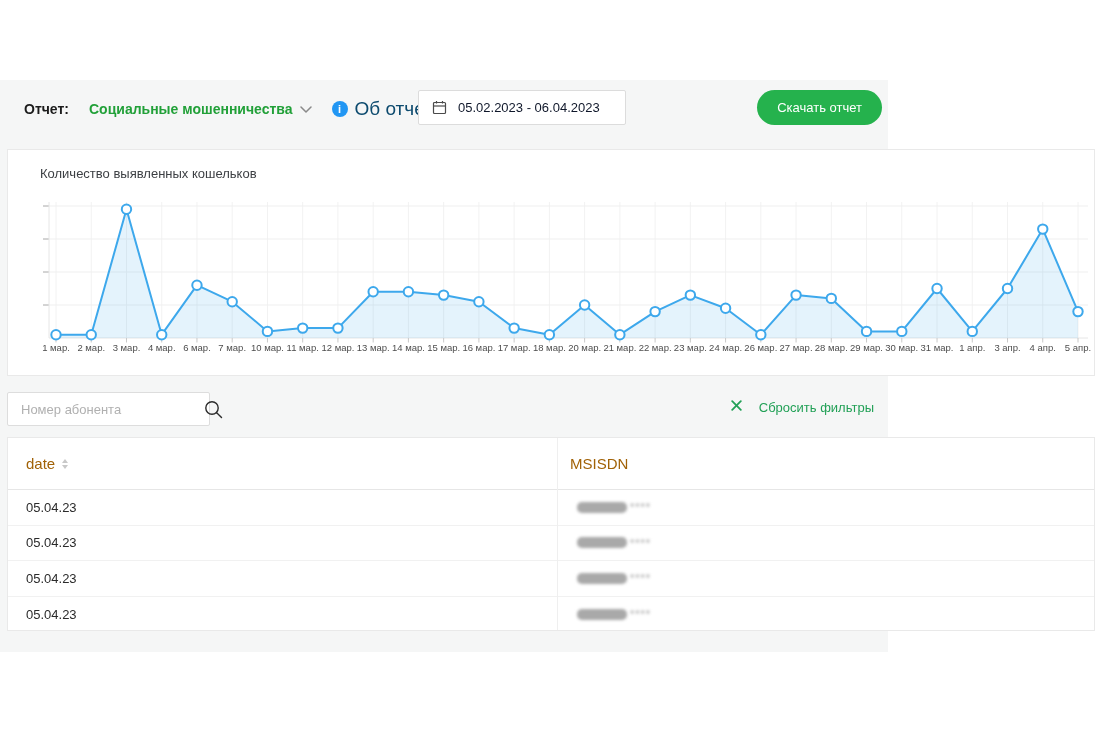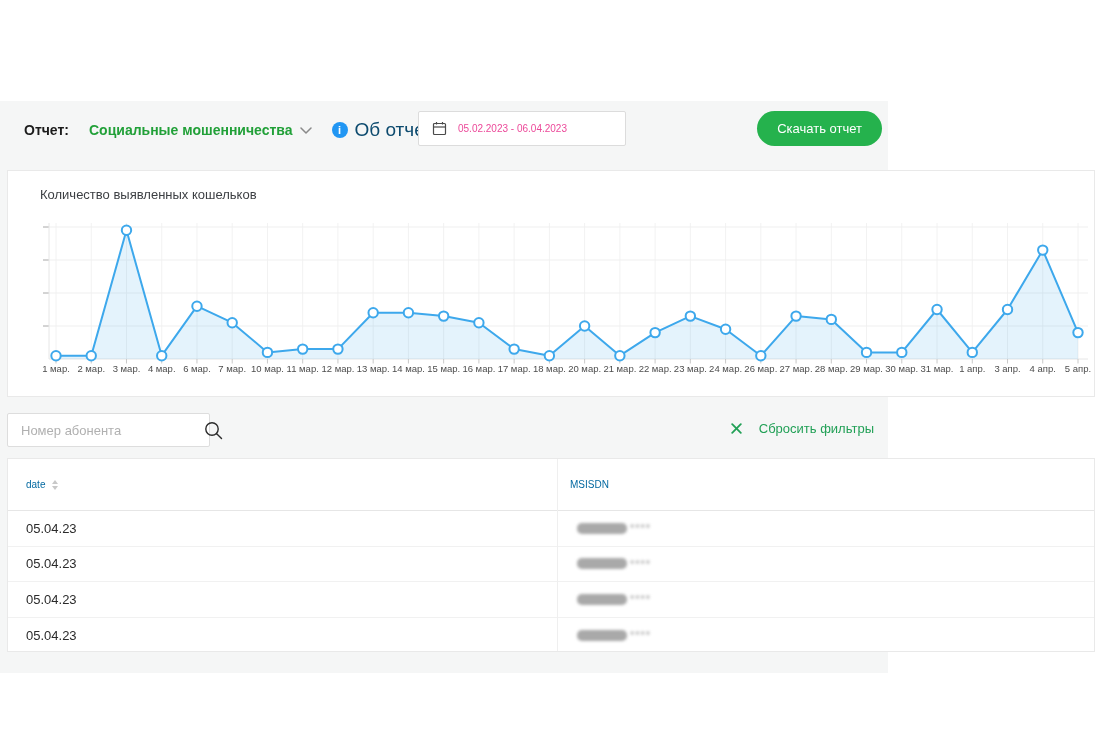--- a/index.html
+++ b/index.html
@@ -5,21 +5,21 @@
   * { box-sizing: border-box; margin: 0; padding: 0; }
   html, body { width: 1110px; height: 740px; }
   body {
     font-family: "Liberation Sans", sans-serif;
     background: #ffffff;
     position: relative;
     overflow: hidden;
     color: #333;
   }
   .content {
-    position: absolute; top: 101px; left: 0;
+    position: absolute; top: 80px; left: 0;
     width: 888px; height: 572px;
     background: #f5f6f6;
   }
   
   .report-group {
     position: absolute; left: 24px; top: 11px; height: 36px;
     display: flex; align-items: center; gap: 8px;
   }
   .report-label { font-size: 14px; font-weight: 700; color: #1c1c1c; }
   .report-dropdown {
@@ -34,21 +34,21 @@
     text-align: center; display: inline-block;
   }
   .about-label { font-size: 19px; color: #0c4a6e; }
   .date-picker {
     position: absolute; left: 418px; top: 10px;
     width: 208px; height: 35px;
     background: #fff; border: 1px solid #dcdcdc; border-radius: 2px;
     display: flex; align-items: center; gap: 11px;
     padding-left: 13px; cursor: pointer;
   }
-  .date-value { font-size: 10px; color: #ec4899; }
+  .date-value { font-size: 13px; color: #0f172a; }
   .download-btn {
     position: absolute; right: 6px; top: 10px; height: 35px;
     padding: 8px 20px; border: none; border-radius: 17.5px;
     background: #25B24D; color: #fff;
     font-family: "Liberation Sans", sans-serif;
     font-size: 13px; cursor: pointer;
   }
   
   .chart-panel {
     position: absolute; left: 7px; top: 69px;
@@ -70,38 +70,38 @@
     font-family: "Liberation Sans", sans-serif;
     font-size: 13px; color: #333; padding: 0 6px 0 13px; background: transparent;
   }
   .search-input::placeholder { color: #b0b0b0; }
   .search-btn {
     width: 34px; height: 100%; border: none; background: transparent;
     display: flex; align-items: center; justify-content: center; cursor: pointer;
   }
   .reset-filters {
     position: absolute; right: 14px; top: 320px;
-    display: flex; align-items: center; gap: 17px; cursor: pointer;
+    display: flex; align-items: flex-start; gap: 17px; cursor: pointer;
   }
   .reset-label { font-size: 13px; color: #21A056; }
   
   .table-panel {
     position: absolute; left: 7px; top: 357px;
     width: 1088px; height: 194px;
     background: #fff; border: 1px solid #e9e9e9;
   }
   .col-divider {
     position: absolute; left: 549px; top: 0; bottom: 0;
     width: 1px; background: #efefef;
   }
   .thead {
     display: flex; height: 52px; align-items: center;
     border-bottom: 1px solid #e6e6e6;
   }
-  .th { font-size: 10px; color: #0369a1; }
+  .th { font-size: 15px; color: #a16207; }
   .th-date { width: 549px; padding-left: 18px; display: flex; align-items: center; cursor: pointer; }
   .th-msisdn { padding-left: 13px; }
   .sort { display: inline-flex; flex-direction: column; gap: 2px; margin-left: 7px; }
   .sort .up {
     width: 0; height: 0;
     border-left: 3.5px solid transparent; border-right: 3.5px solid transparent;
     border-bottom: 4px solid #c8c8c8;
   }
   .sort .down {
     width: 0; height: 0;

